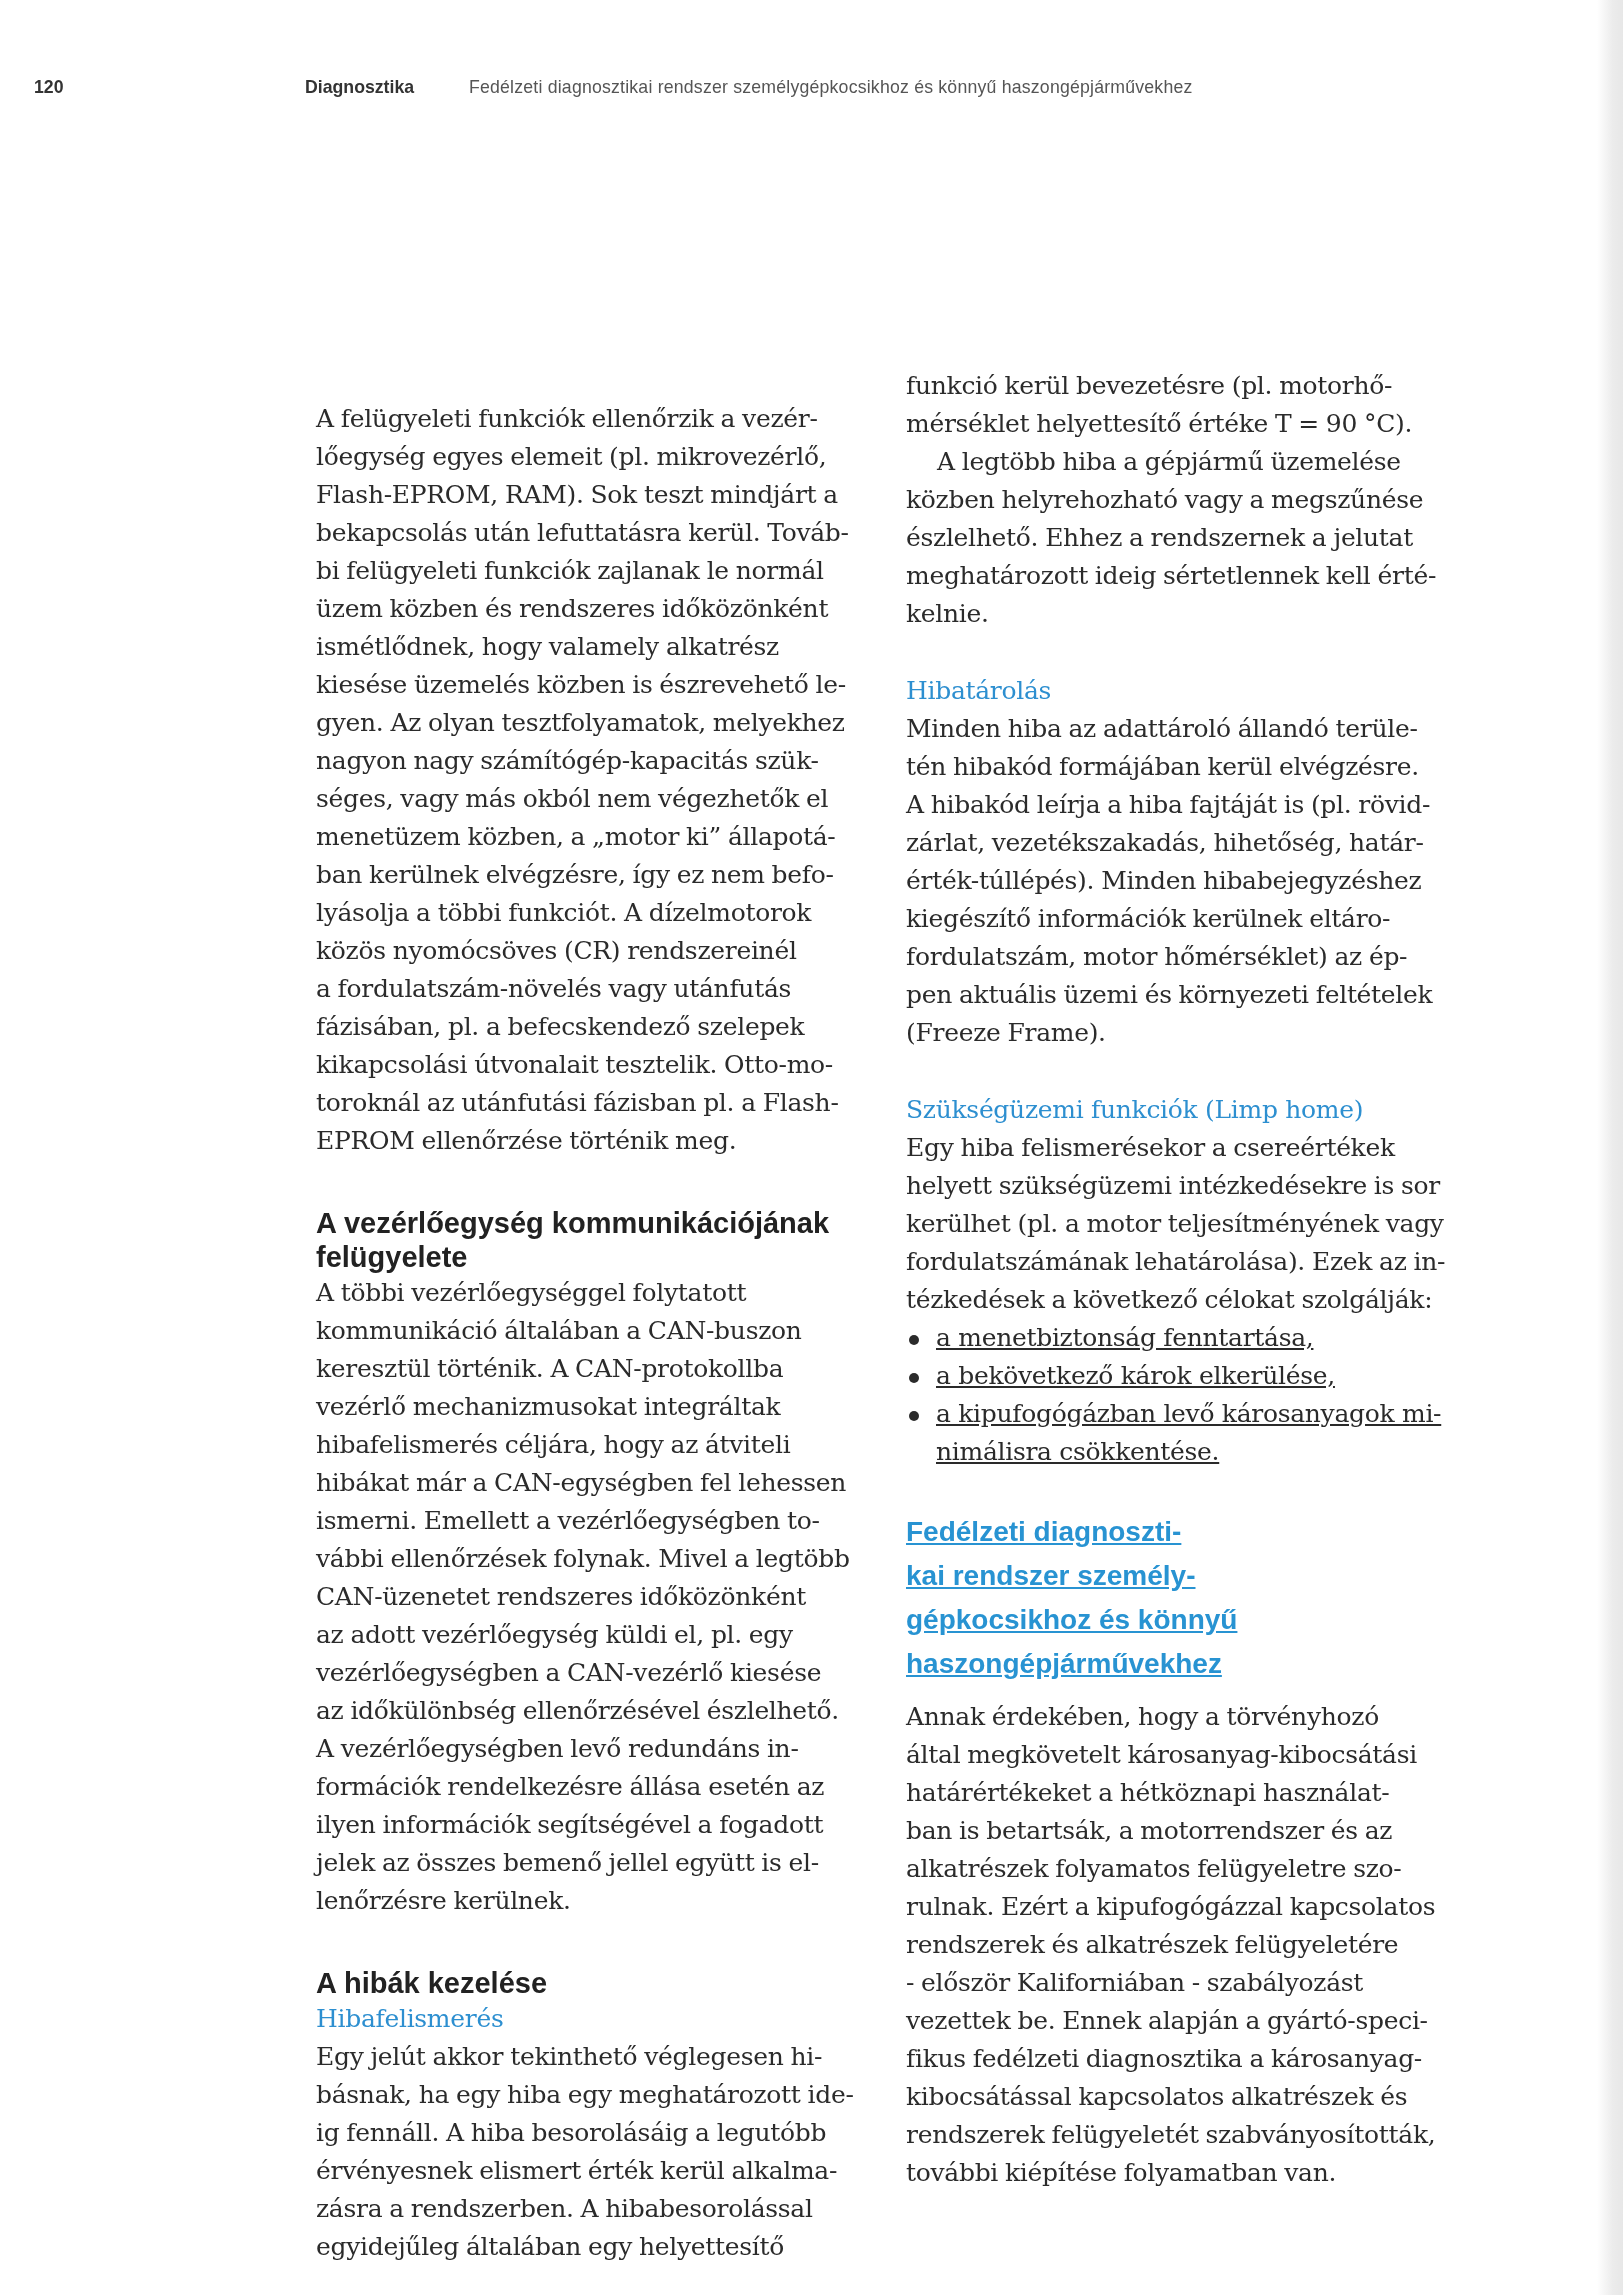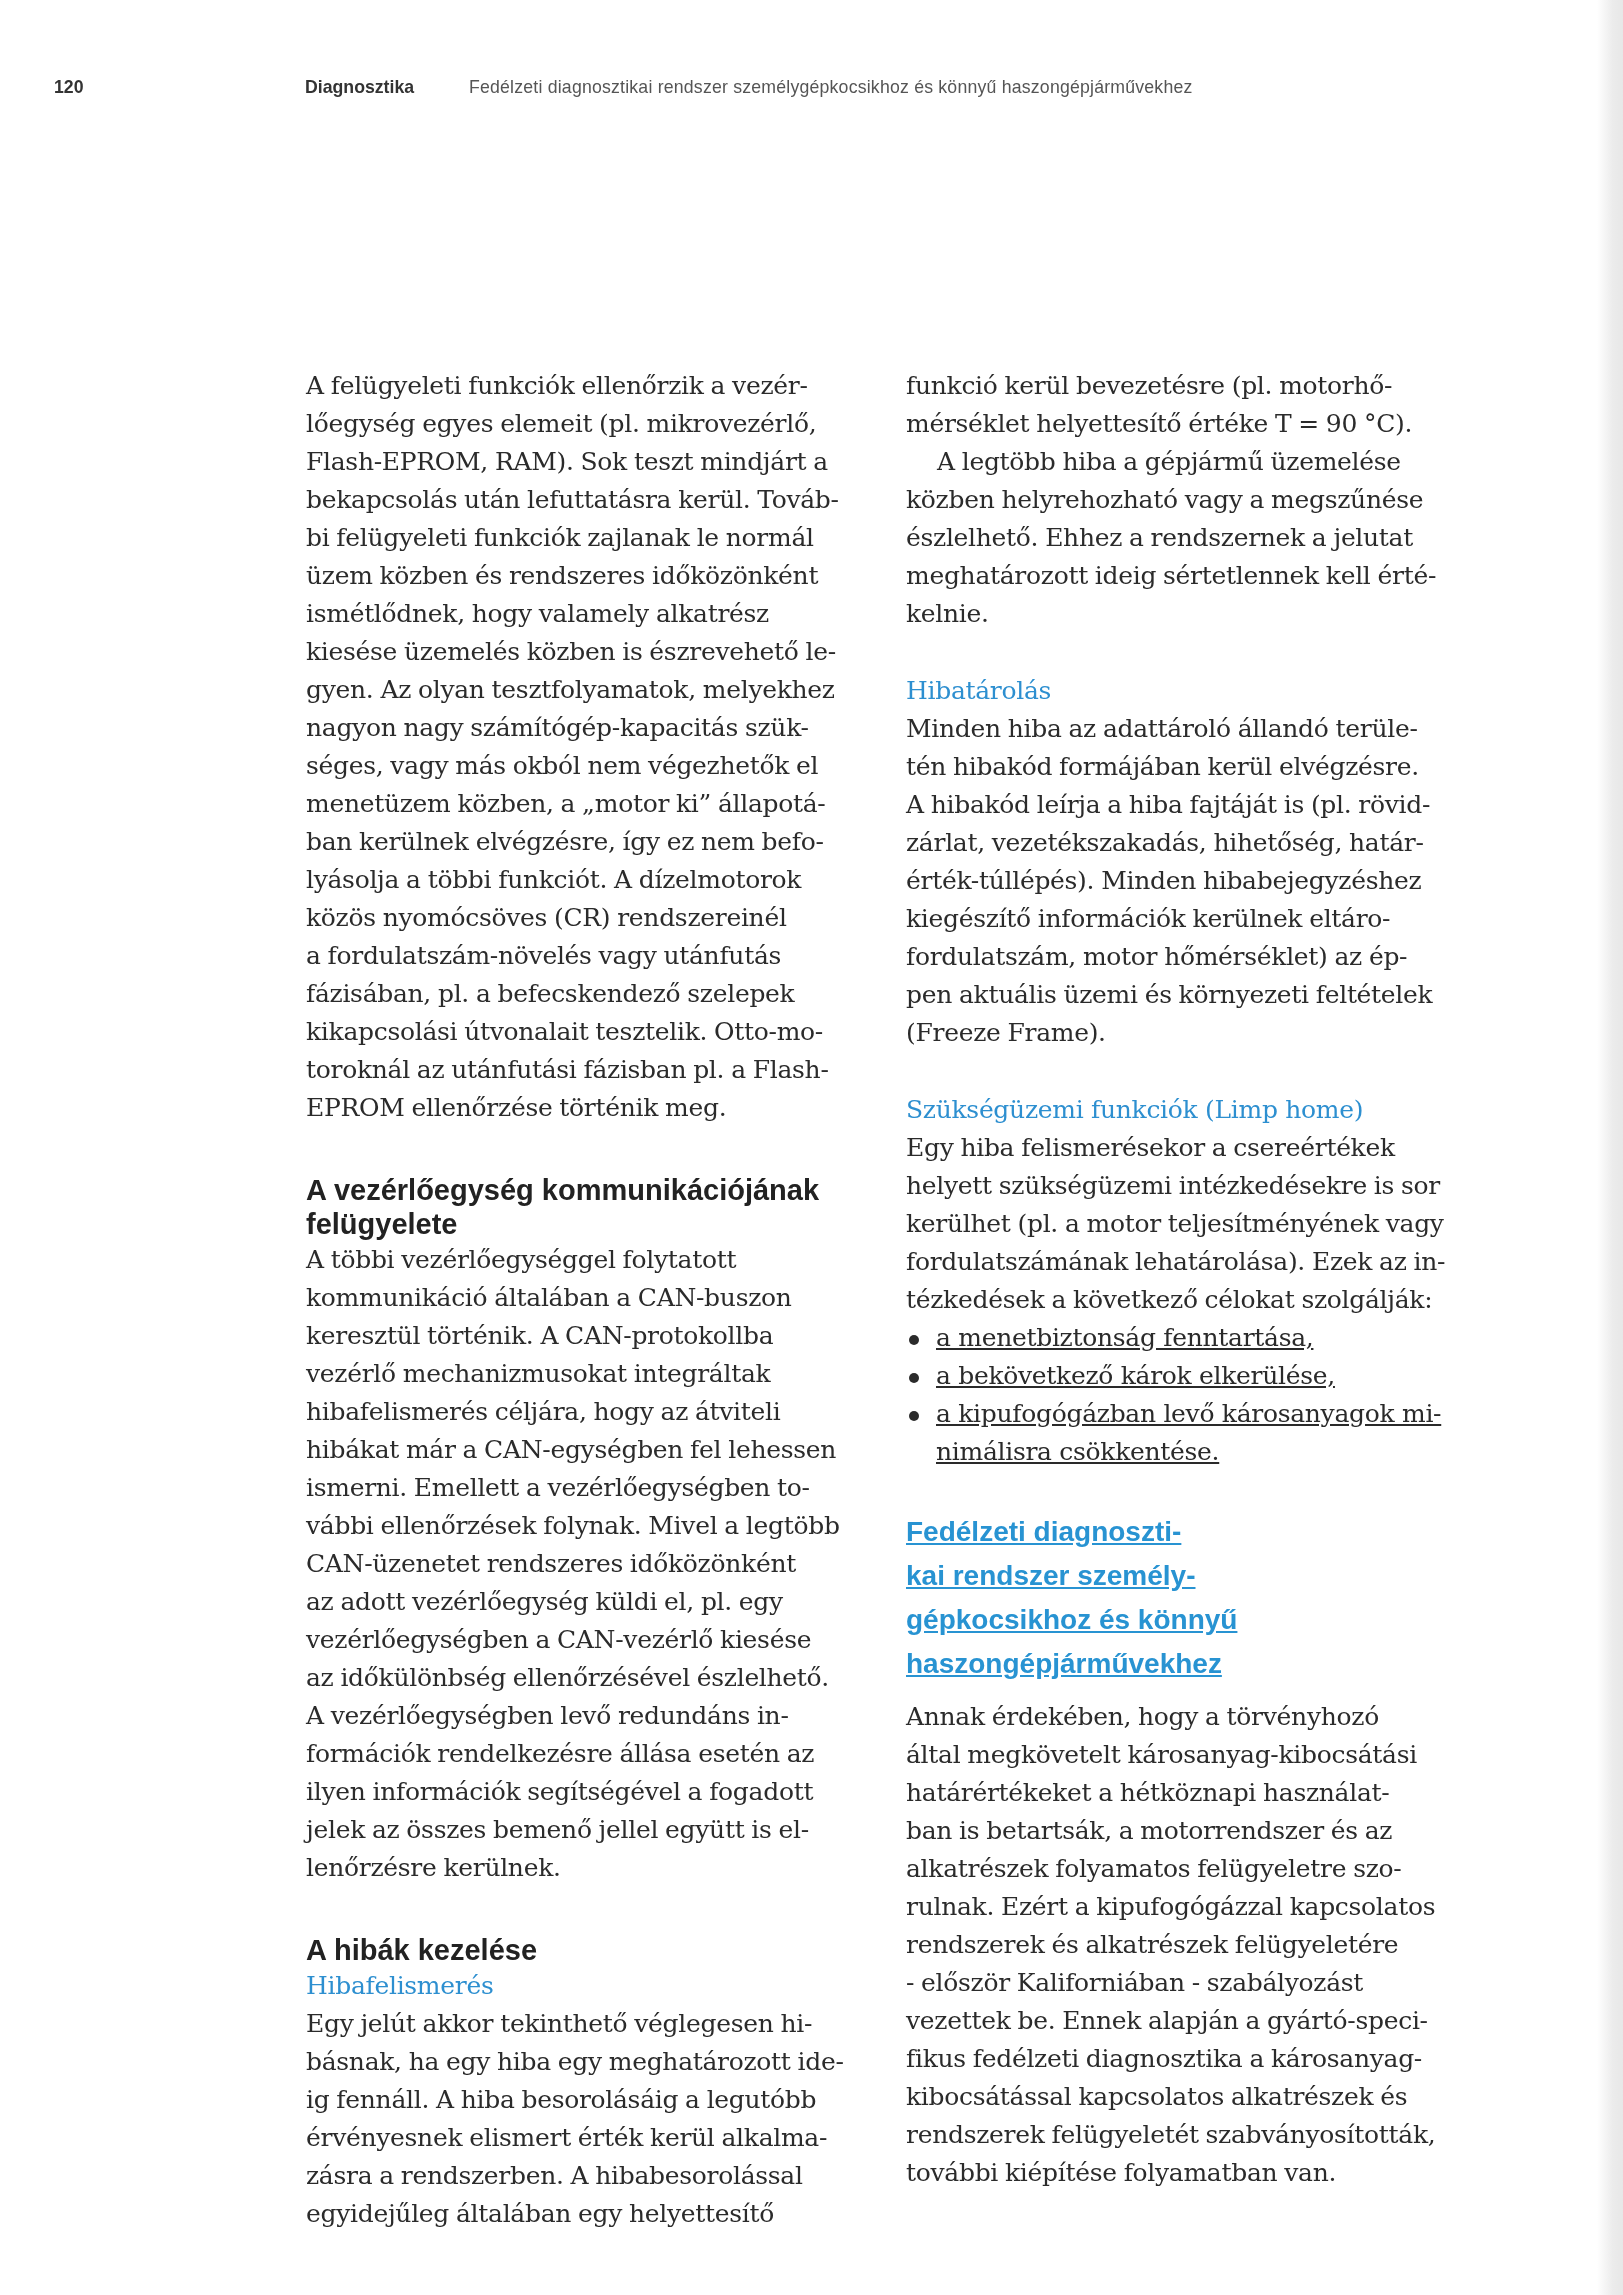--- a/index.html
+++ b/index.html
@@ -5,26 +5,26 @@
   html, body { margin: 0; padding: 0; }
   body {
     width: 1623px; height: 2295px; position: relative; overflow: hidden;
     background: #ffffff; color: #2a2a2a;
     font-family: "DejaVu Serif", "Liberation Serif", serif;
   }
   .header {
     position: absolute; top: 77px; left: 0; width: 1623px; height: 33px;
     font-family: "Liberation Sans", "DejaVu Sans", sans-serif; font-size: 17.7px; color: #333;
   }
-  .header .pnum { position: absolute; left: 34px; top: 0; font-weight: bold; margin-left: 20px; }
+  .header .pnum { position: absolute; left: 34px; top: 0; font-weight: bold; }
   .header .sect { position: absolute; left: 305px; top: 0; font-weight: bold; }
   .header .chap { position: absolute; left: 469px; top: 0; color: #555; letter-spacing: 0.2px; }
 
   .col { position: absolute; top: 367px; width: 550px; }
-  .col.left { left: 306px; }
+  .col.left { left: 316px; margin-top: 33px; }
   .col.right { left: 906px; }
 
   .p {
     font-size: 25px; line-height: 38px; margin: 0; color: #2b2b2b;
     letter-spacing: -0.3px; word-spacing: -0.7px;
   }
   .p .ln { display: block; white-space: nowrap; }
   .p.indent .ln:first-child { text-indent: 31px; }
 
   .h2 {

